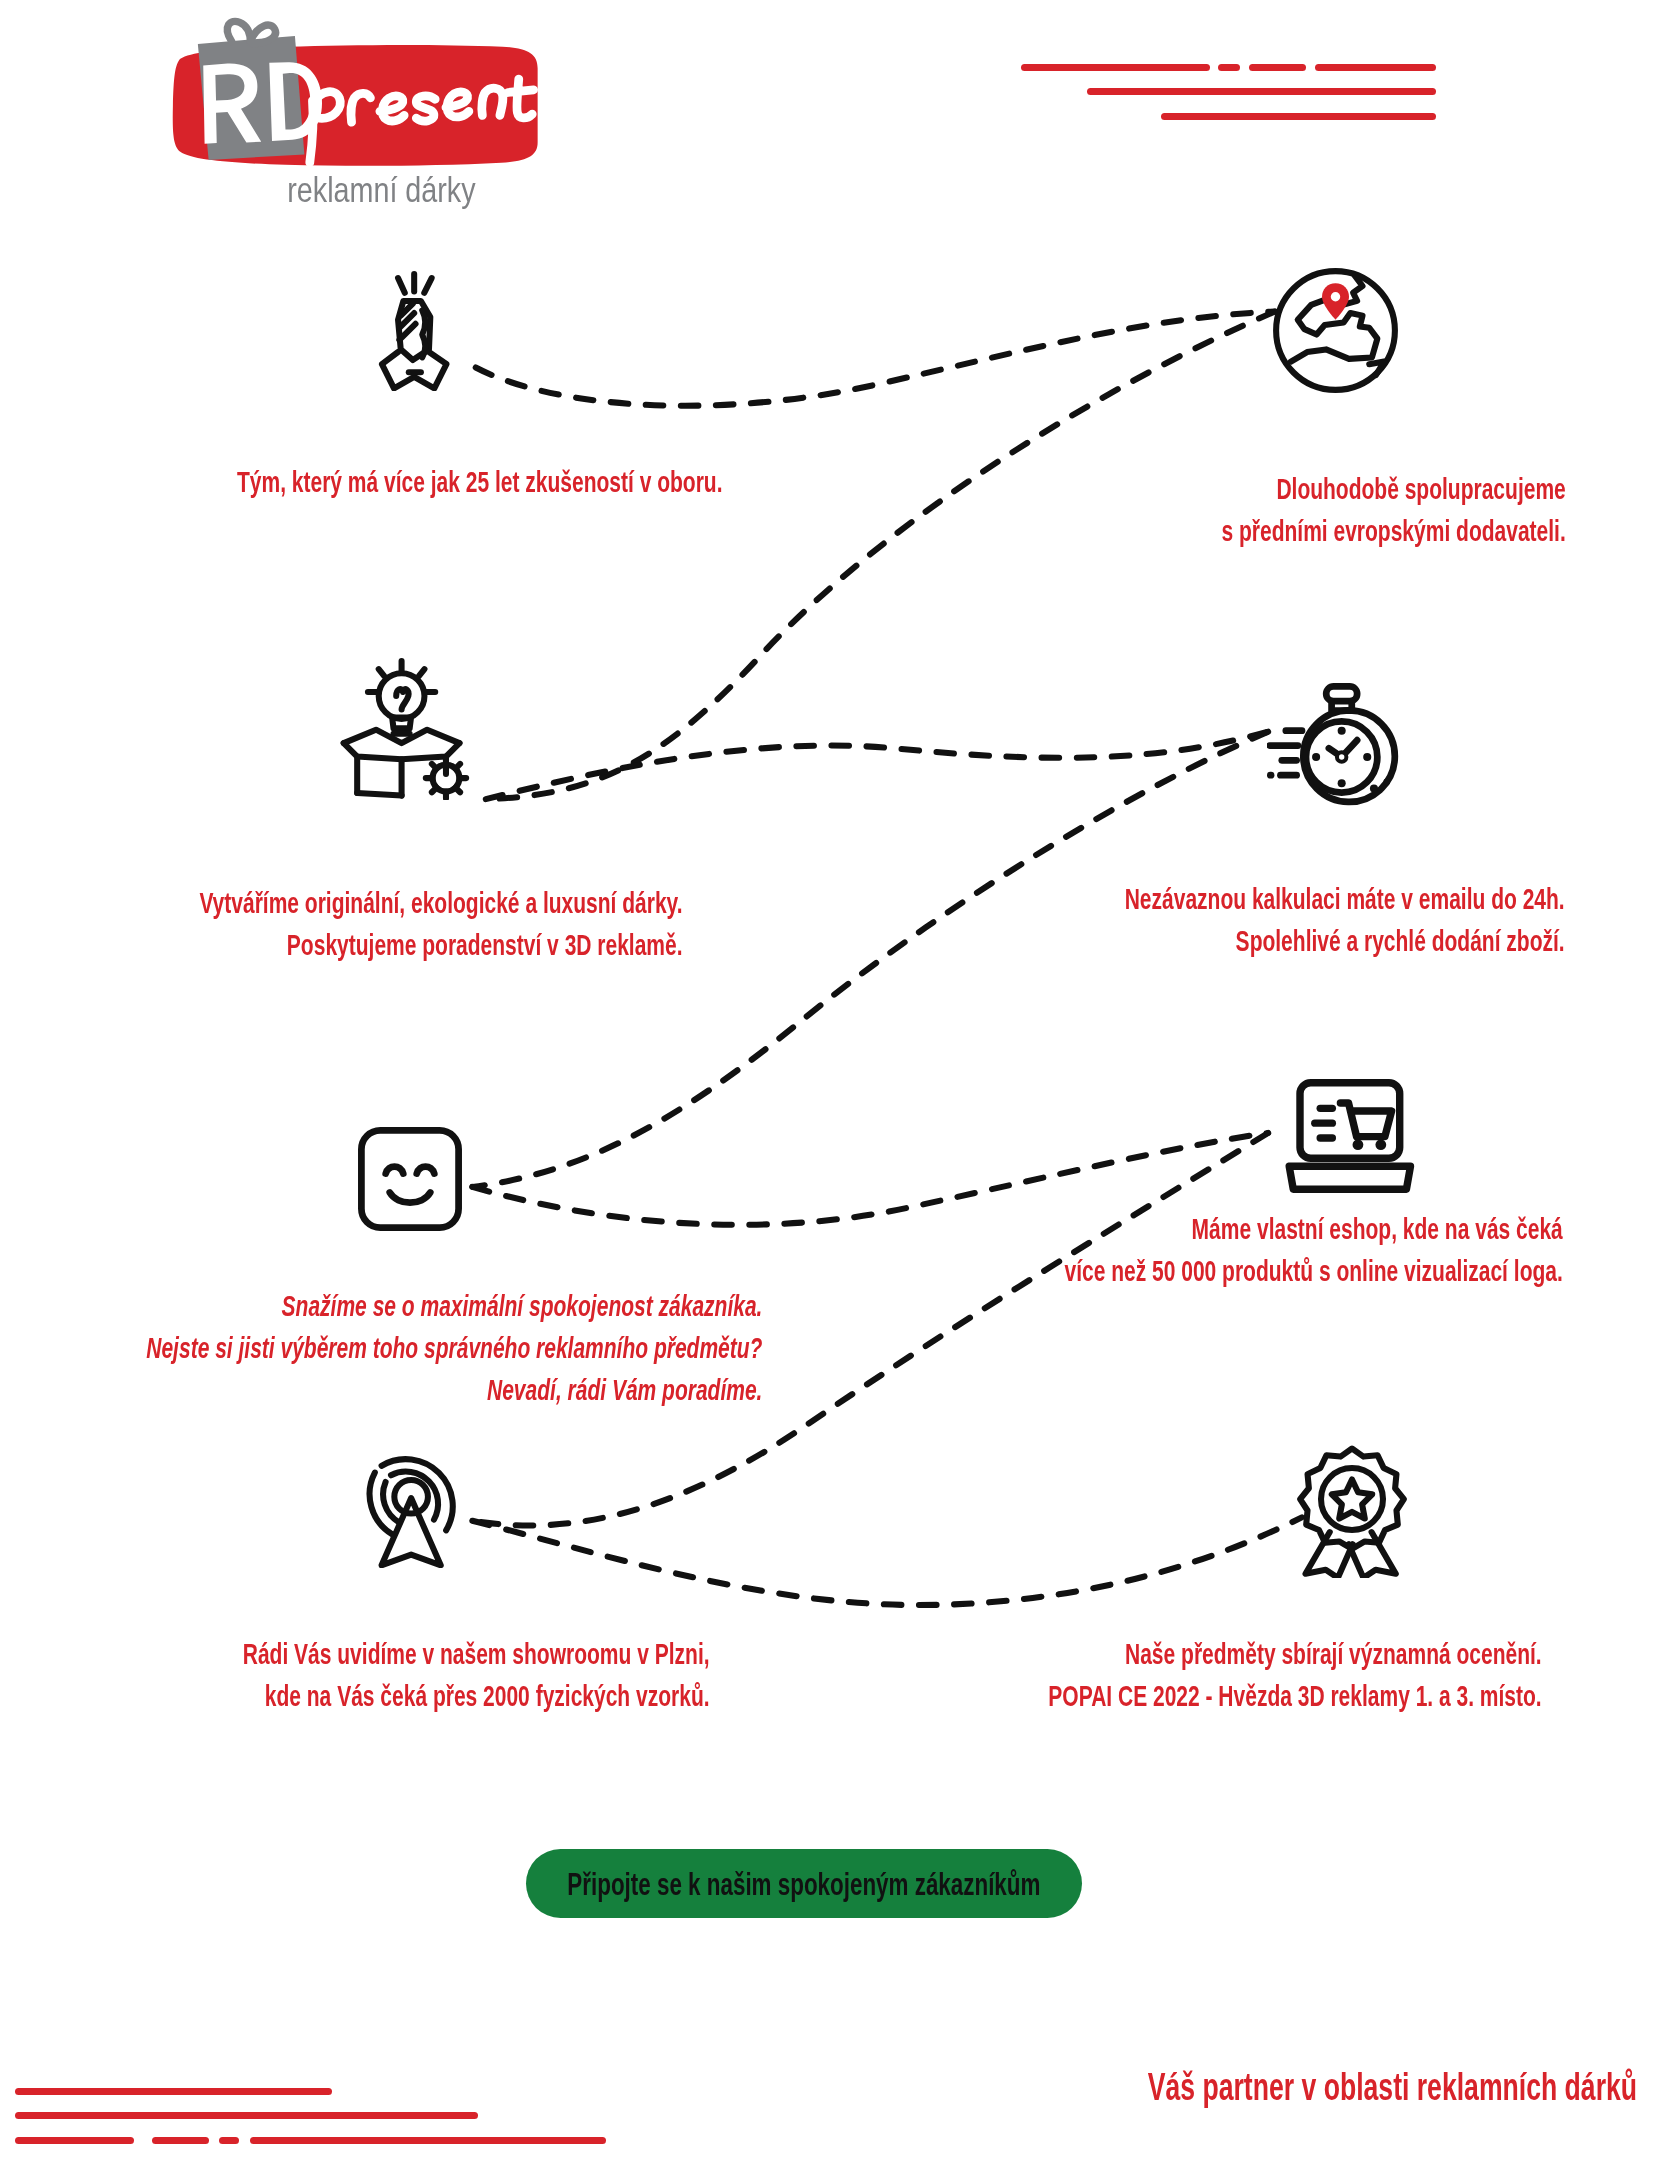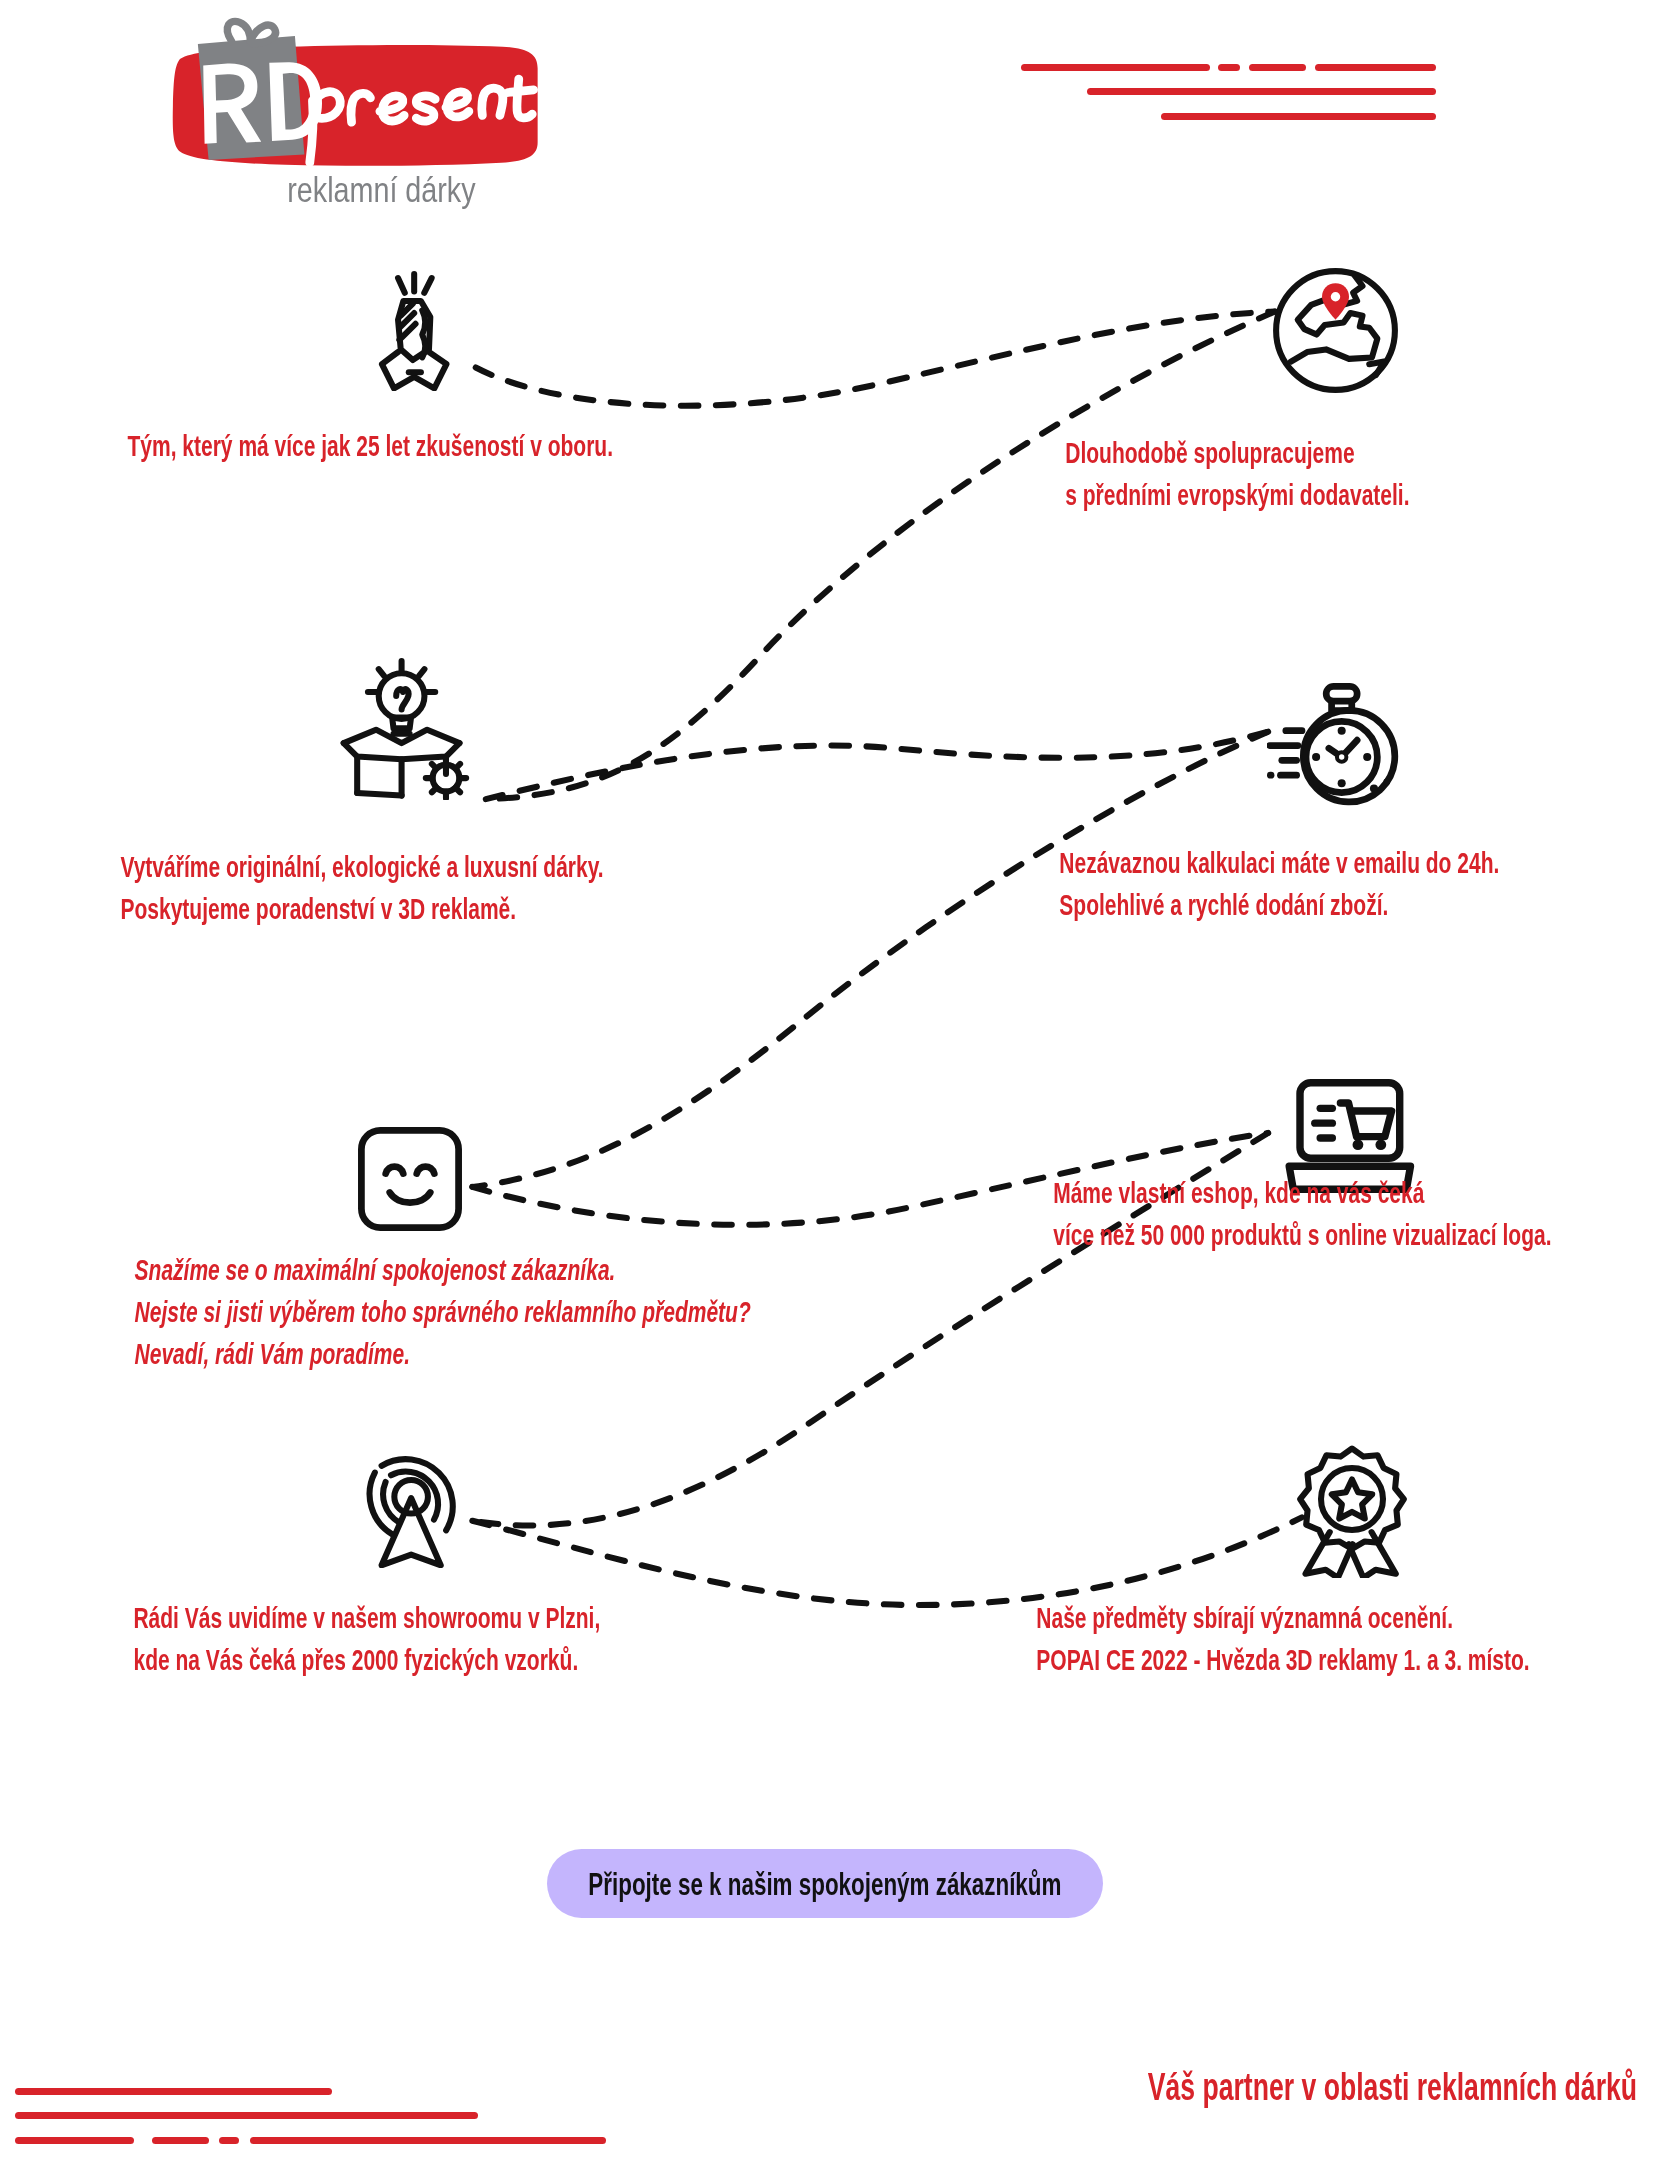--- a/index.html
+++ b/index.html
@@ -50,43 +50,44 @@
   
   .icon-box {
     position: absolute;
     display: block;
   }
   .icon-box svg { display: block; width: 100%; height: 100%; }
 
   
   .text-block {
     position: absolute;
-    text-align: left;
+    text-align: right;
+    margin-top: 36px;
   }
   .text-block .line {
     color: #D8232A;
     font-family: "Liberation Sans Narrow", "Liberation Sans", sans-serif;
     font-weight: 700;
     font-size: 30px;
     line-height: 42px;
     white-space: nowrap;
     display: block;
     transform: scaleX(0.70);
     transform-origin: center center;
     letter-spacing: 0px;
   }
 
   
   #cta-button {
     position: absolute;
-    left: 547px;
+    left: 526px;
     top: 1849px;
     width: 556px;
     height: 69px;
-    background: #c4b5fd;
+    background: #15803d;
     border-radius: 35px;
     border: none;
     display: flex;
     align-items: center;
     justify-content: center;
     cursor: pointer;
     padding: 0;
   }
   #cta-button .cta-label {
     color: #111111;

